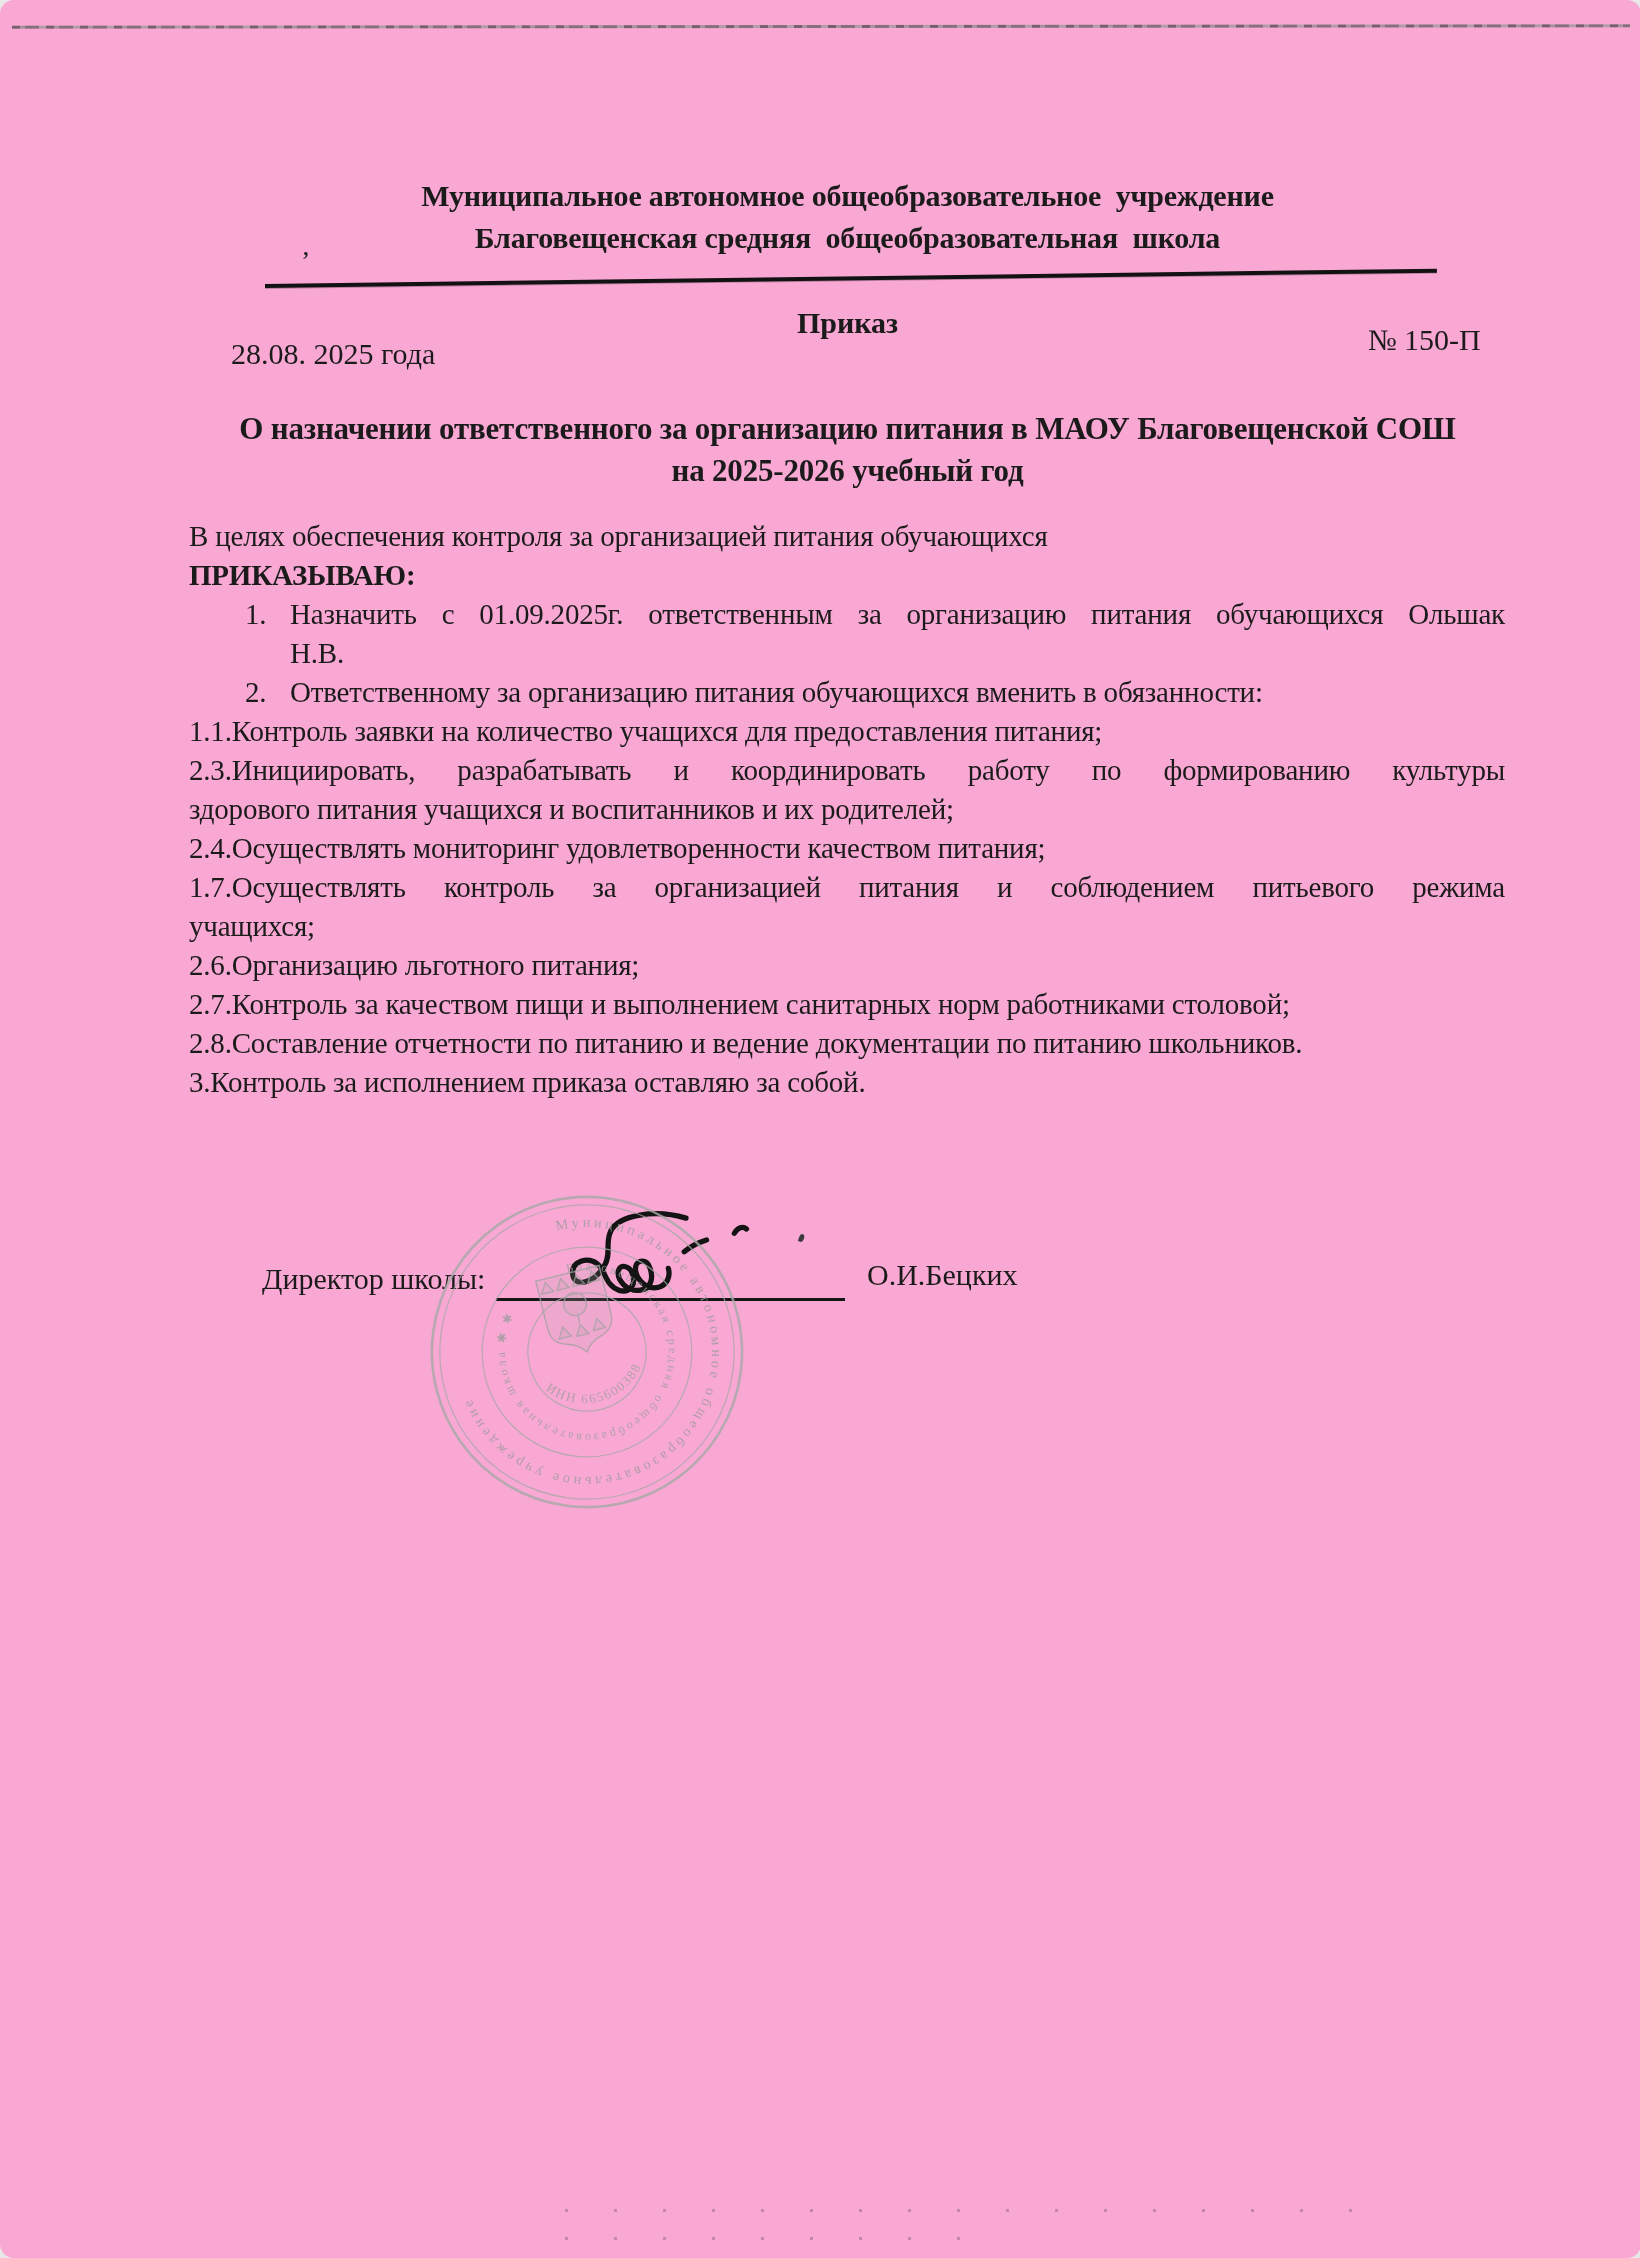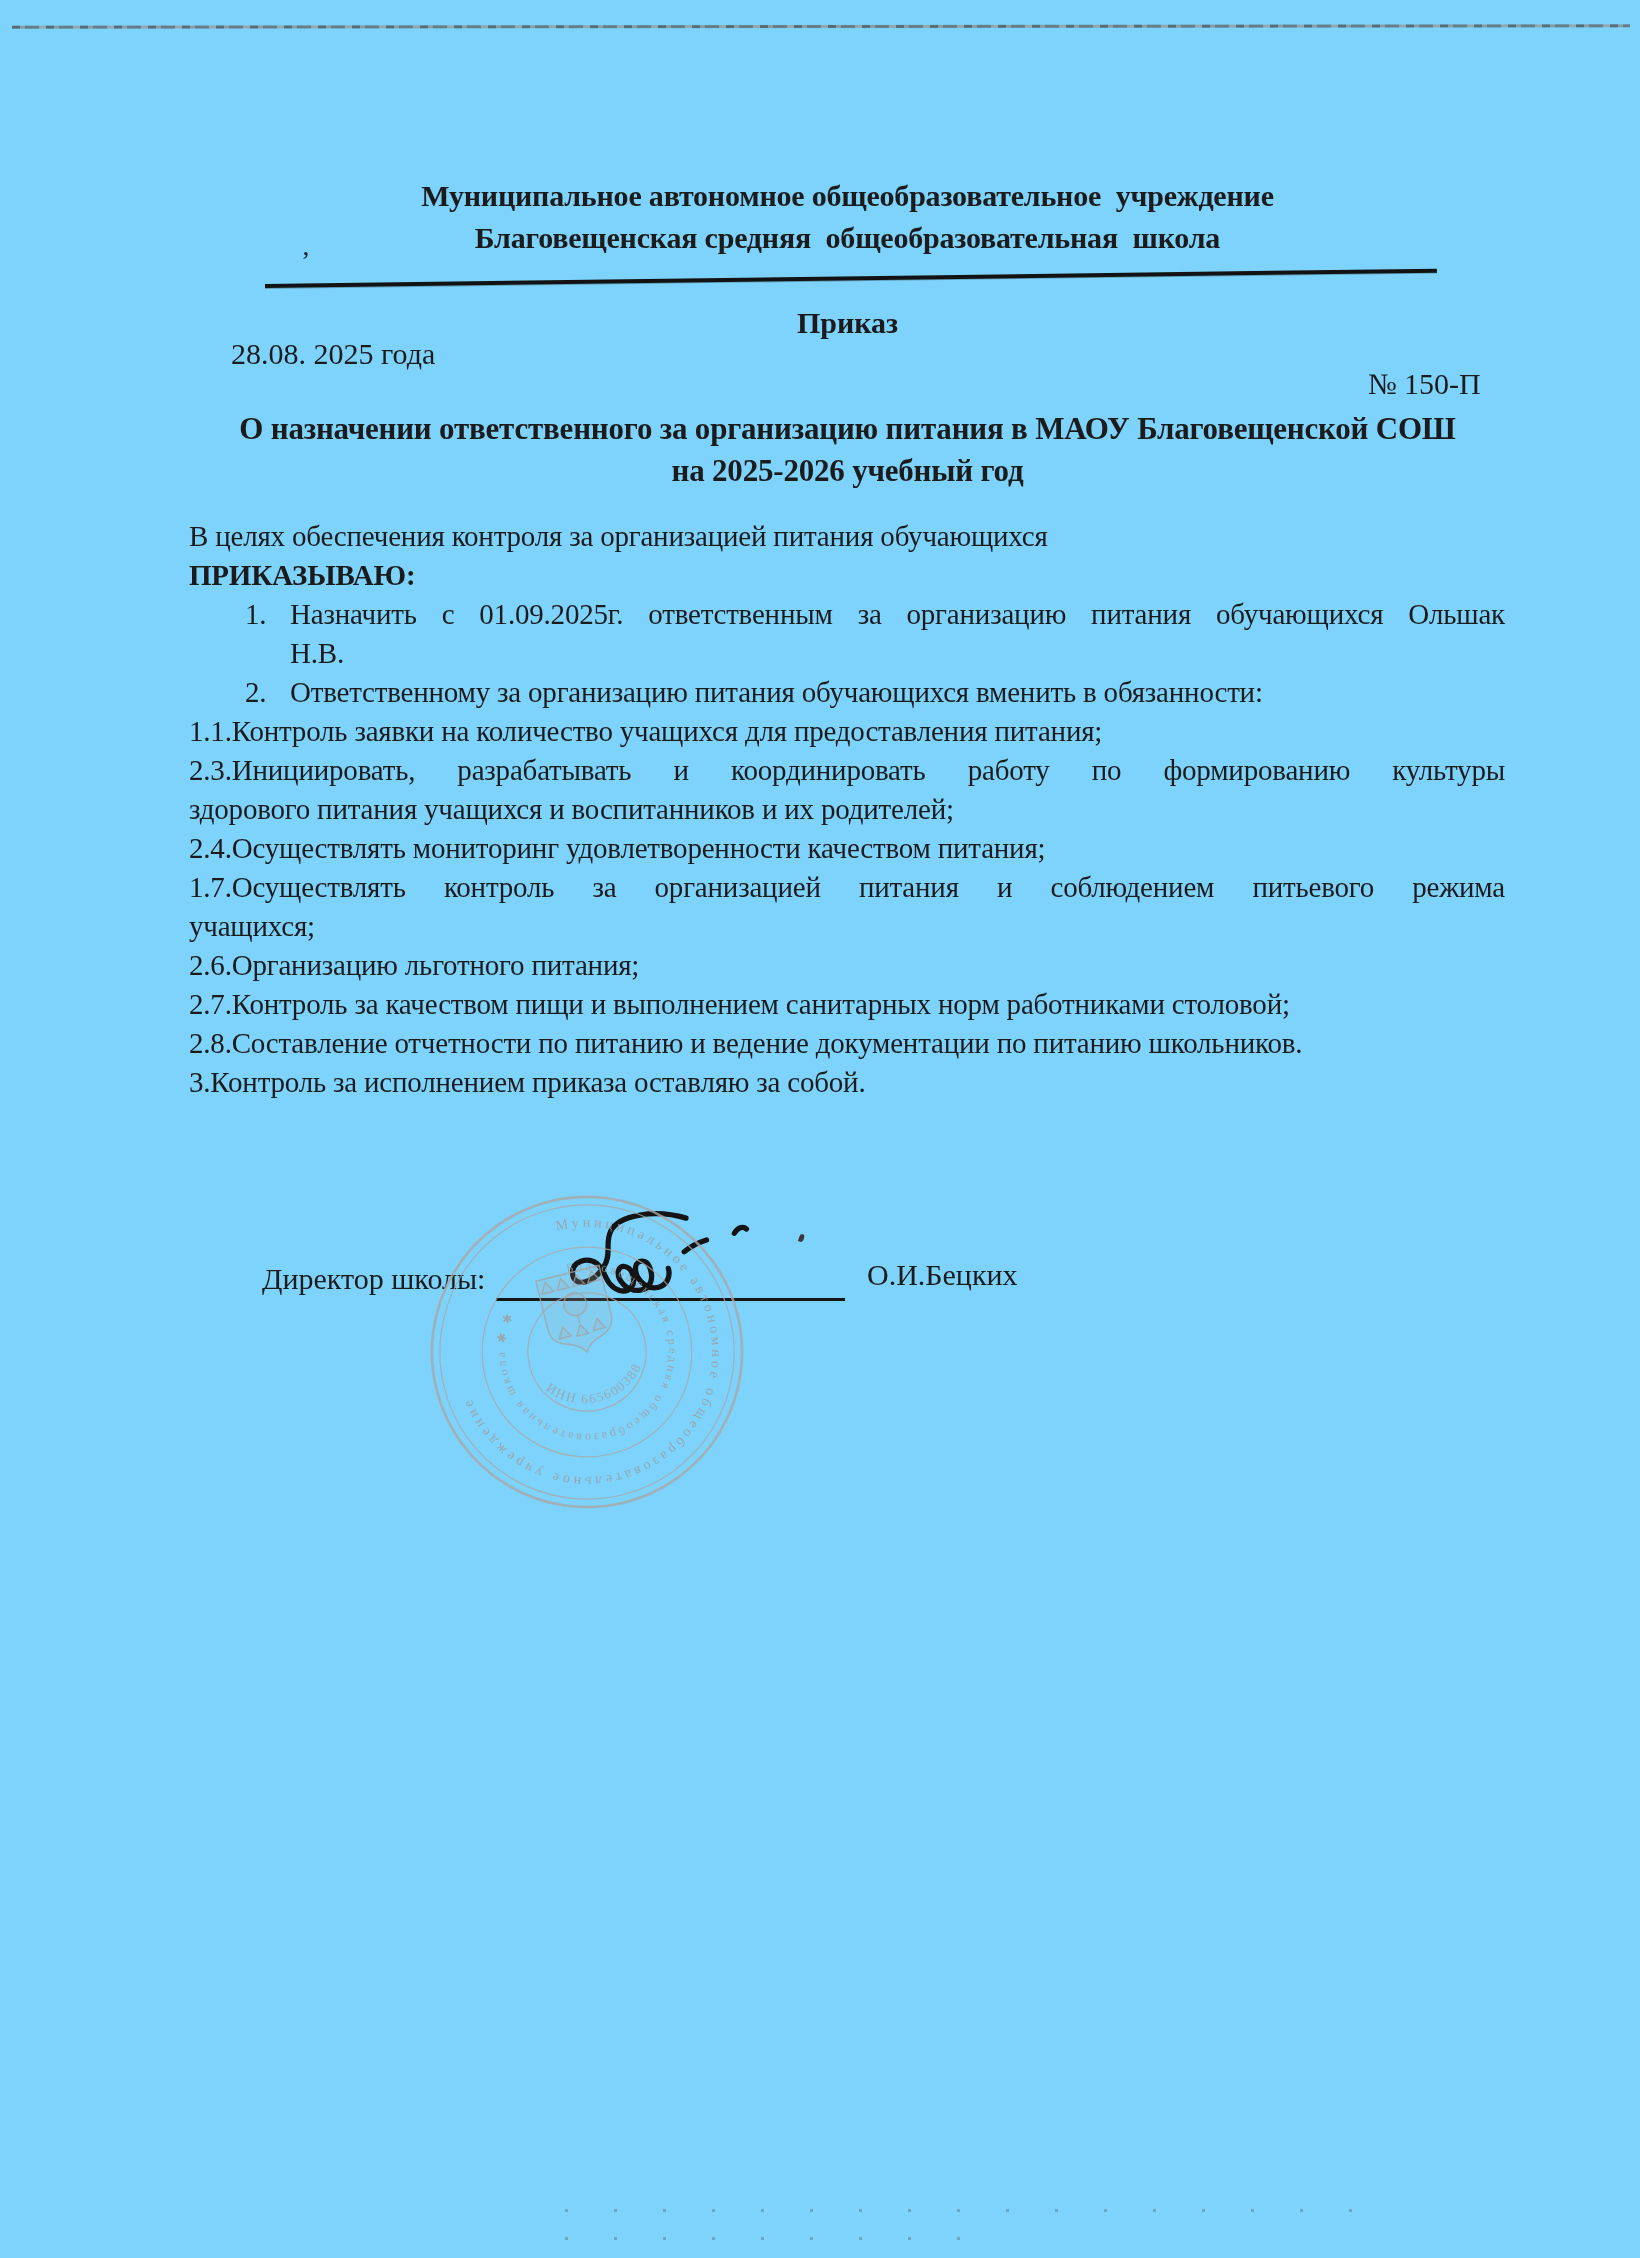--- a/index.html
+++ b/index.html
@@ -1,19 +1,19 @@
 <!DOCTYPE html>
 <html style="font-size:14px"><head>
 <meta charset="utf-8">
 <style>
   html,body { margin:0; padding:0; background:#e8e8e8; }
   .page {
-    position:relative; width:1641px; height:2258px; background:#7dd3fc;
+    position:relative; width:1641px; height:2258px; background:#f9a8d4;
     font-family:"Liberation Serif","DejaVu Serif",serif;
-    color:#1b1b1b; overflow:hidden;
+    color:#1b1b1b; overflow:hidden;border-radius:14px;
   }
   
   .scan-top {
     position:absolute; left:12.4px; top:25px; width:1618px; height:2.6px; opacity:.75;
     background:repeating-linear-gradient(90deg,#4a4a4a 0 8px,#8b8b8b 8px 13.2px,#5f5f5f 13.2px 27px,#9a9a9a 27px 34px);
     filter:blur(0.4px); transform:rotate(-.05deg);
   }
   .scan-dots { position:absolute; height:2.6px; opacity:.28;
     background:repeating-linear-gradient(90deg,rgba(40,40,40,.9) 0 2.6px,transparent 2.6px 49px); }
   .dots1 { left:565px; top:2209px; width:812px; }
@@ -23,21 +23,21 @@
     font-weight:bold; font-size:30px; white-space:pre-wrap; letter-spacing:-0.2px; }
   #hdr1 { top:179px; }
   #hdr2 { top:221px; }
   .stray { position:absolute; left:301px; top:245px; font-size:28px; color:#222; }
   .rule { position:absolute; left:265px; top:284px; width:1172px; height:3.5px;
     background:#121212; transform:rotate(-.75deg); transform-origin:left center;
     box-shadow:0 0.9px 0 rgba(0,0,0,.25); }
   .doc-type { position:absolute; left:190px; top:306px; width:1315px; text-align:center;
     font-weight:bold; font-size:30px; }
   .order-date { position:absolute; left:231px; top:337px; font-size:30px; white-space:pre-wrap; }
-  .order-number { position:absolute; left:1368px; top:323px; font-size:30px;margin-top:44px; }
+  .order-number { position:absolute; left:1368px; top:323px; font-size:30px; }
   .title { position:absolute; left:190px; width:1315px; text-align:center;
     font-weight:bold; font-size:31px; letter-spacing:-0.2px; }
   #title1 { top:411px; }
   #title2 { top:453px; }
 
   .body-col { position:absolute; left:189px; top:517px; width:1316px;
     font-size:29px; line-height:39px; letter-spacing:-0.2px; }
   .line { position:relative; }
   .line .txt { display:block; }
   .line.b { font-weight:bold; }

